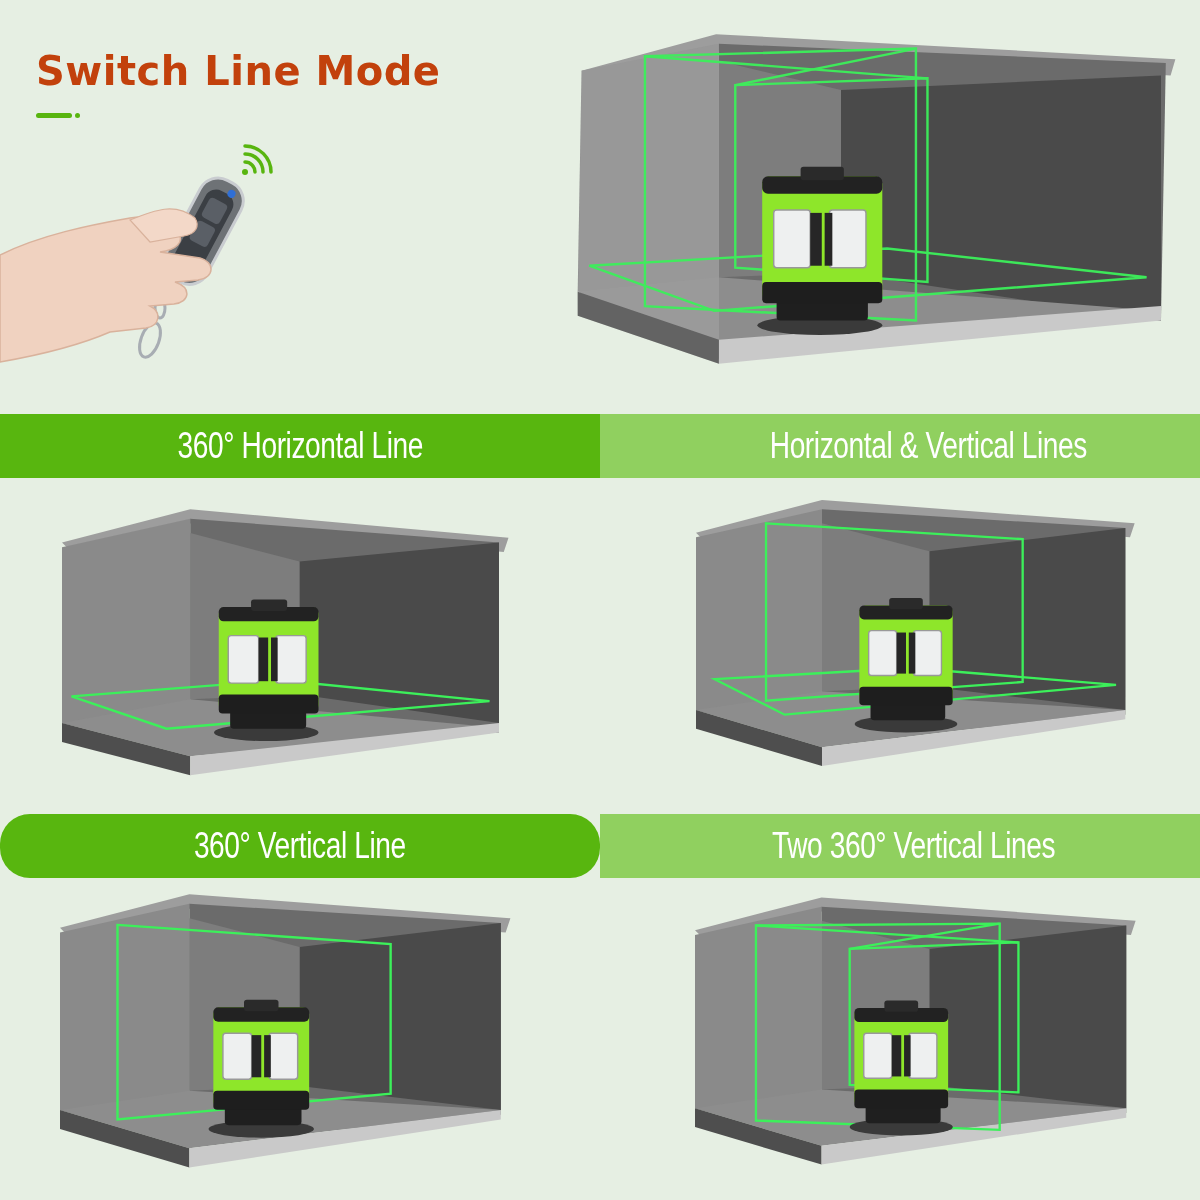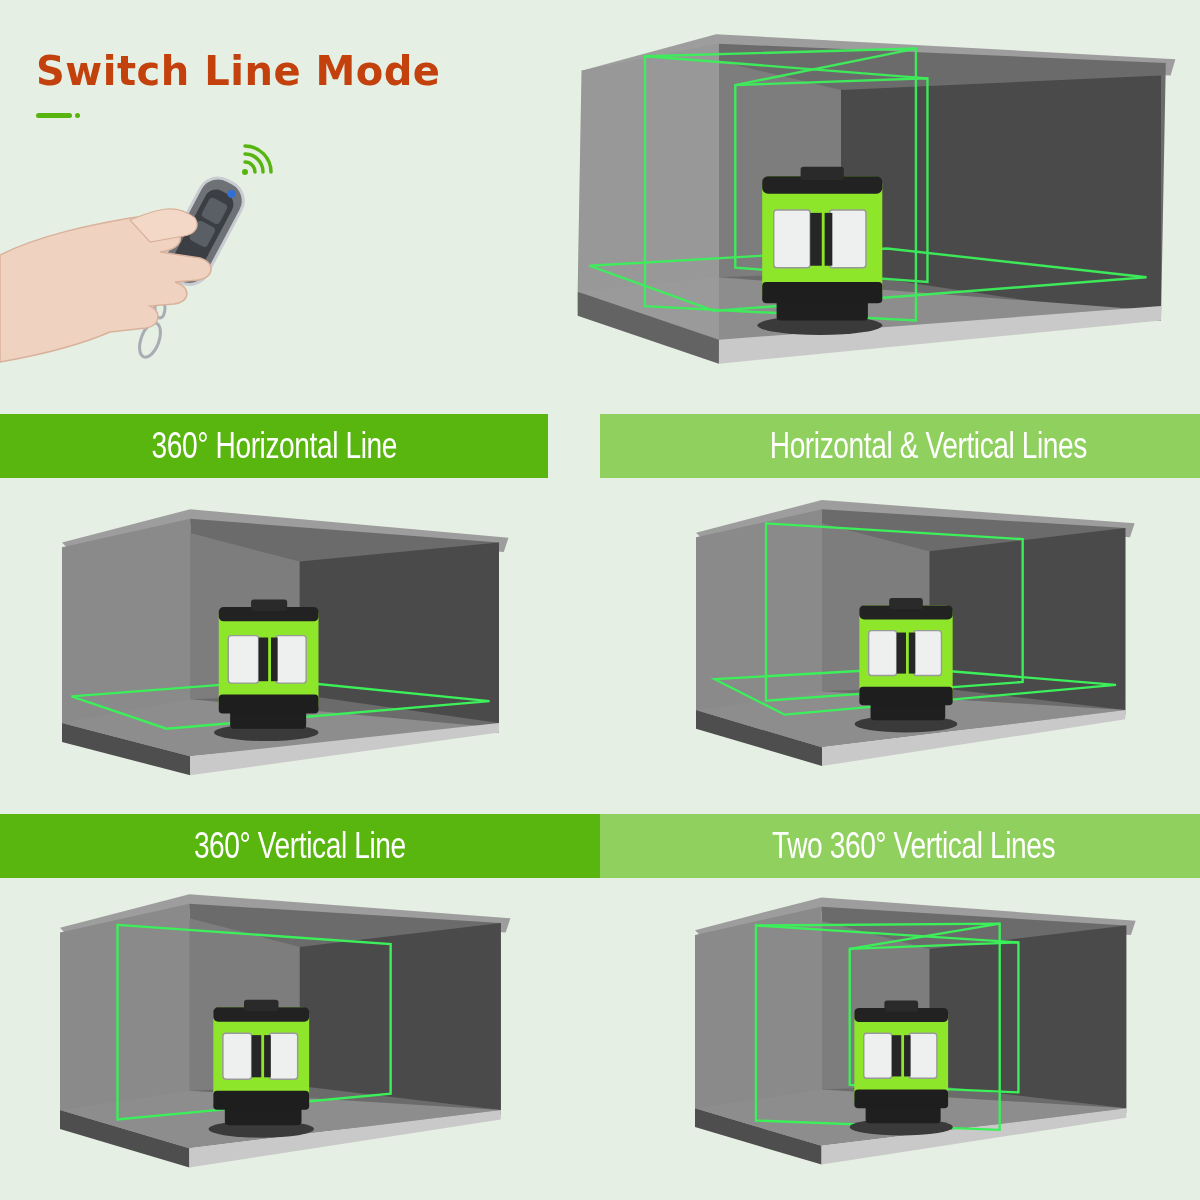--- a/index.html
+++ b/index.html
@@ -118,21 +118,21 @@
       <rect x="40" y="0" width="45" height="14" rx="3" fill="#2a2a2a"></rect>
       <rect x="0" y="120" width="125" height="22" rx="4" fill="#1e1e1e"></rect>
       <rect x="12" y="45" width="38" height="60" rx="3" fill="#eef0f0" stroke="#999" stroke-width="1.5"></rect>
       <rect x="50" y="48" width="12" height="55" fill="#262626"></rect>
       <rect x="70" y="45" width="38" height="60" rx="3" fill="#eef0f0" stroke="#999" stroke-width="1.5"></rect>
       <rect x="65" y="48" width="8" height="55" fill="#262626"></rect>
     </g>
   </svg>
 </div>
 
-<div class="band dark" style="left:0; top:414px; width:548px;">
+<div class="band dark" style="left:0; top:414px; width:600px;">
   <span>360° Horizontal Line</span>
 </div>
 <div class="band light" style="left:600px; top:414px; width:656px;">
   <span>Horizontal &amp; Vertical Lines</span>
 </div>
 
 <div class="scene" style="left:60px; top:495px;">
   <svg width="460" height="285" viewBox="0 0 480 300">
     <polygon points="0,50 135,15 470,45 465,60 135,30 10,60" fill="#9d9d9d"></polygon>
     <polygon points="0,55 135,25 135,270 0,240" fill="#8a8a8a"></polygon>
@@ -182,21 +182,21 @@
       <rect x="32" y="0" width="36" height="12" rx="3" fill="#2a2a2a"></rect>
       <rect x="0" y="95" width="100" height="20" rx="4" fill="#1e1e1e"></rect>
       <rect x="10" y="35" width="30" height="48" rx="3" fill="#eef0f0" stroke="#999" stroke-width="1.5"></rect>
       <rect x="40" y="37" width="10" height="44" fill="#262626"></rect>
       <rect x="58" y="35" width="30" height="48" rx="3" fill="#eef0f0" stroke="#999" stroke-width="1.5"></rect>
       <rect x="53" y="37" width="7" height="44" fill="#262626"></rect>
     </g>
   </svg>
 </div>
 
-<div class="band dark" style="left:0; top:814px; width:600px;">
+<div class="band dark" style="left:0; top:814px; width:600px;border-radius:30px;">
   <span>360° Vertical Line</span>
 </div>
 <div class="band light" style="left:600px; top:814px; width:628px;">
   <span>Two 360° Vertical Lines</span>
 </div>
 
 <div class="scene" style="left:60px; top:893px;">
   <svg width="460" height="290" viewBox="0 0 480 300">
     <polygon points="0,35 135,0 470,25 465,40 135,15 10,45" fill="#9d9d9d"></polygon>
     <polygon points="0,40 135,10 135,260 0,225" fill="#8a8a8a"></polygon>

